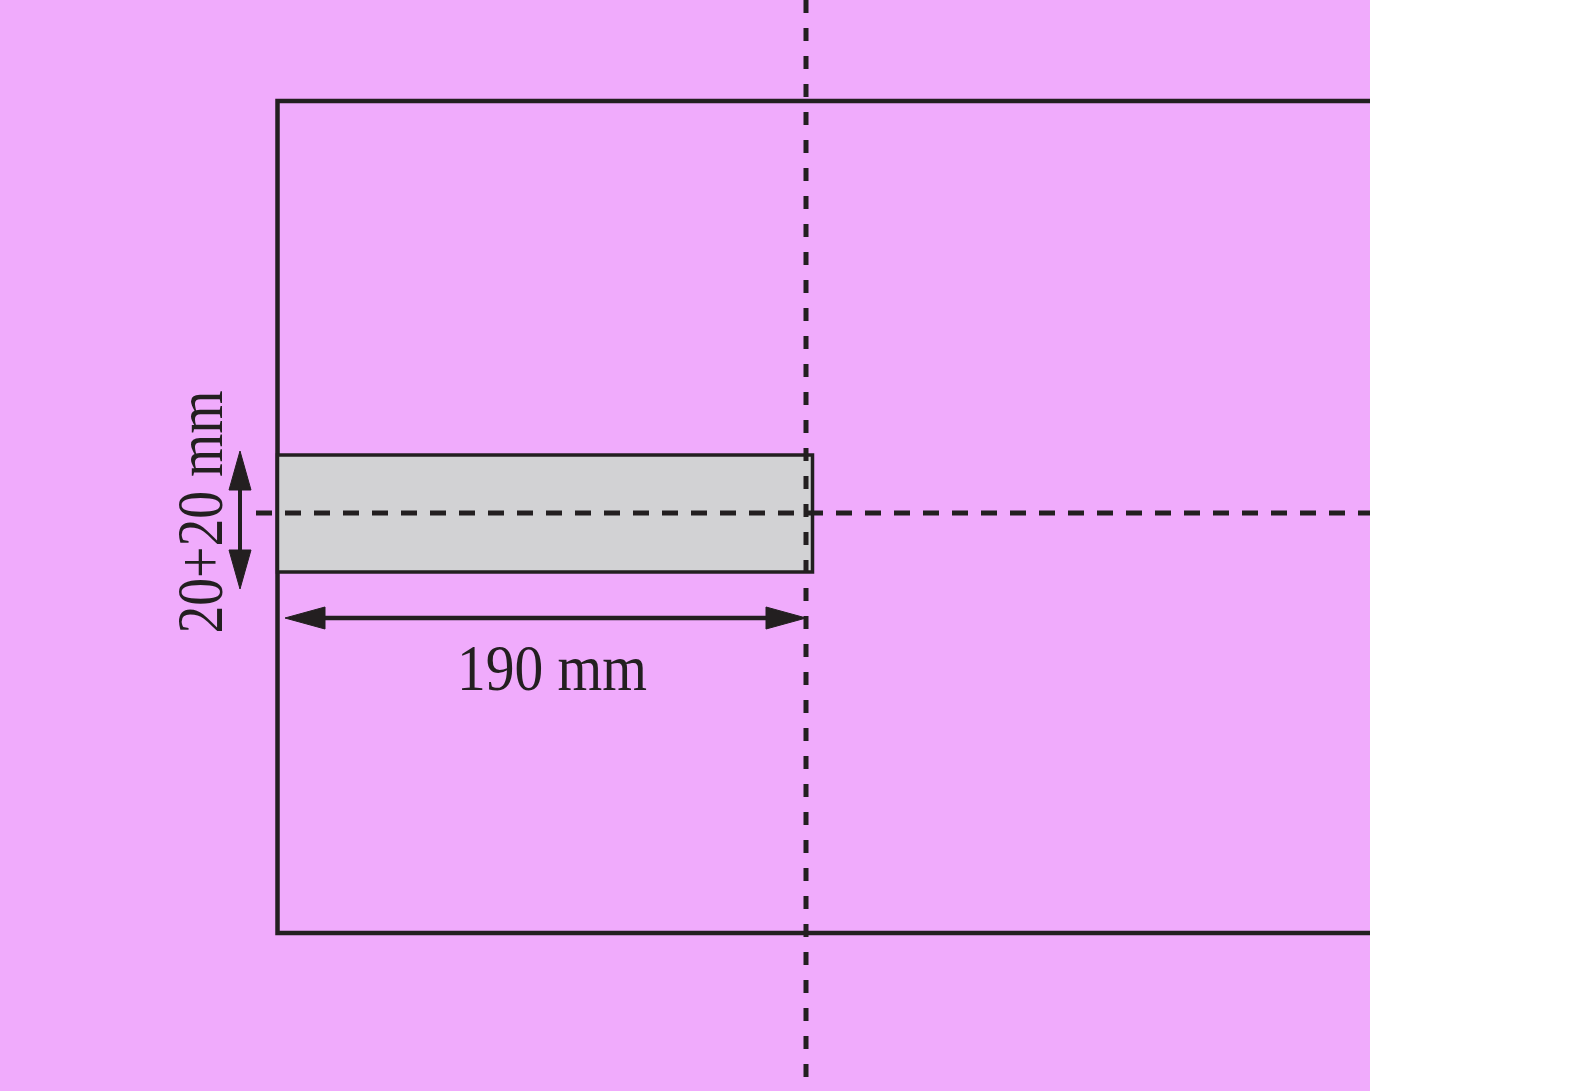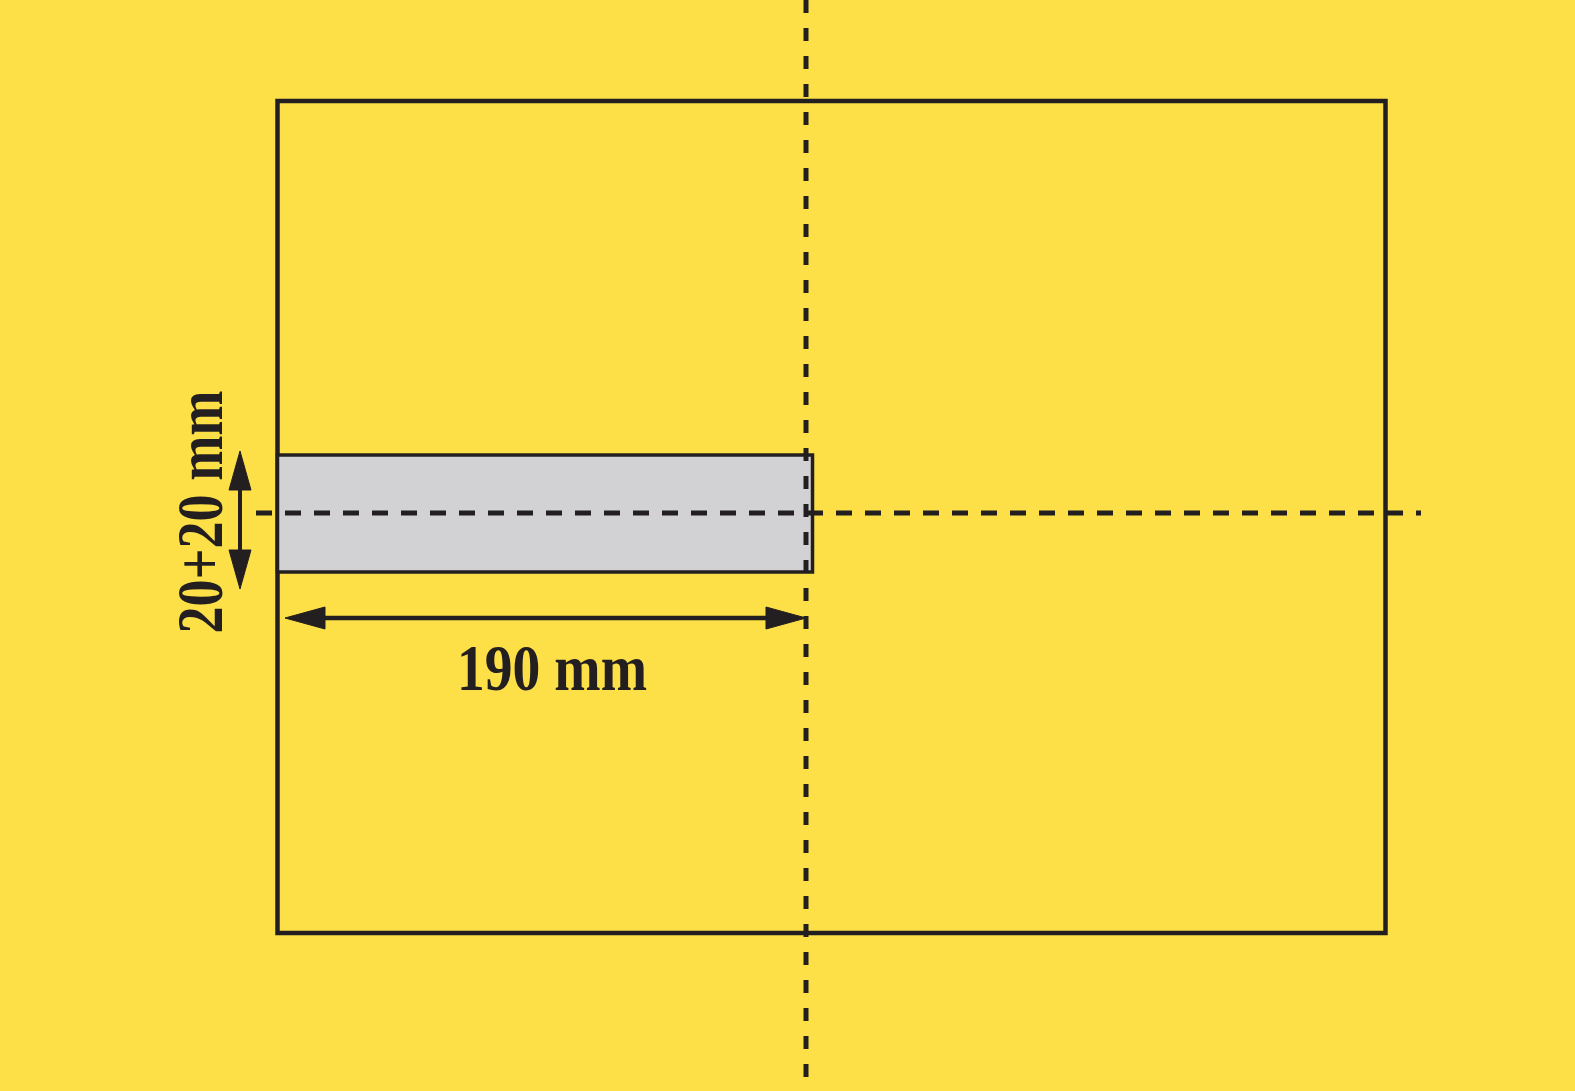--- a/index.html
+++ b/index.html
@@ -2,26 +2,25 @@
 <html><head>
 <meta charset="utf-8">
 <style>
   html, body {
     margin: 0;
     padding: 0;
     background: #ffffff;
   }
   .stage {
     position: relative;
-    width: 1575px;
+    width: 1370px;
     height: 1091px;
-    background: #fde047;
+    background: #f0abfc;
     overflow: hidden;
     font-family: "Liberation Serif", "DejaVu Serif", serif;
-    font-weight: bold;
   }
   svg { display: block; }
   text {
     font-family: "Liberation Serif", "DejaVu Serif", serif;
   }
 </style>
 </head>
 <body>
 
 <div class="stage">

